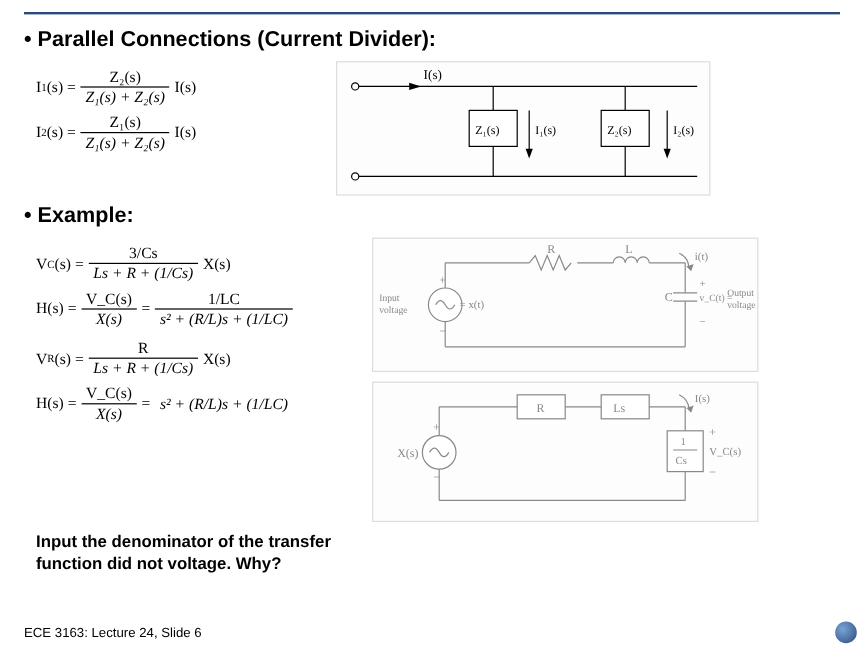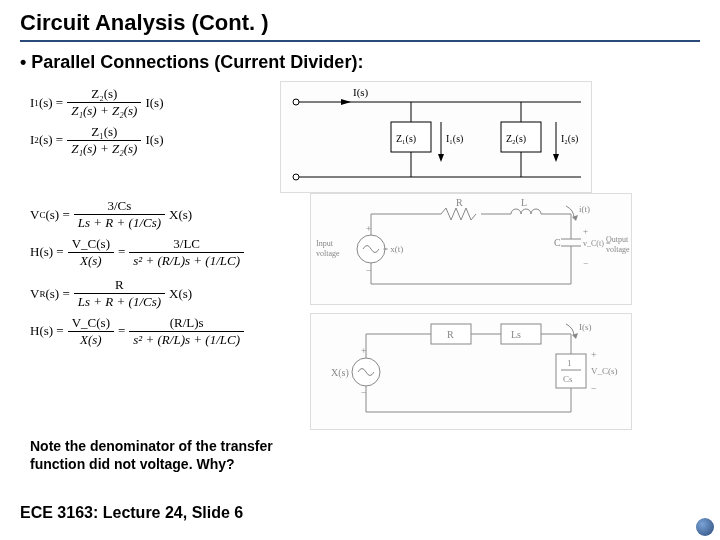--- a/index.html
+++ b/index.html
@@ -73,42 +73,41 @@
     font-size: 10px;
     position: relative;
   }
   .note {
     font-size: 14px;
     font-weight: bold;
     margin: 8px 0 2px 10px;
   }
   .footer {
     position: absolute;
-    bottom: 18px;
+    bottom: 6px;
     left: 20px;
-    font-size: 16px;
-    font-weight: bold;
+    font-size: 11px;
+    font-weight: normal;
     color: #000;
   }
   .logo {
     position: absolute;
     bottom: 4px;
     right: 6px;
     width: 18px;
     height: 18px;
     border-radius: 50%;
     background: radial-gradient(circle at 35% 35%, #7aa3d6, #2a4a7a);
   }
   svg text { font-family: "Times New Roman", serif; }
 </style>
 </head>
 <body>
 
 <div class="slide">
-  <div class="title">Circuit Analysis (Cont. )</div>
   <hr class="title-rule">
 
   <div class="bullet">Parallel Connections (Current Divider):</div>
 
   <div class="row">
     <div class="eqblock" style="width:230px">
       <div class="eq">
         <span>I</span>
           <span class="sub">1</span>
           <span>(s) =</span>
@@ -149,20 +148,21 @@
       <line x1="240" y1="20" x2="240" y2="40" stroke="#000"></line>
       <rect x="220" y="40" width="40" height="30" fill="#fff" stroke="#000"></rect>
       <line x1="240" y1="70" x2="240" y2="95" stroke="#000"></line>
       <text x="225" y="60" font-size="10">Z₂(s)</text>
       <line x1="275" y1="40" x2="275" y2="75" stroke="#000"></line>
       <polygon points="272,72 275,80 278,72" fill="#000"></polygon>
       <text x="280" y="60" font-size="10">I₂(s)</text>
     </svg>
   </div>
 
+  <div class="bullet">Example:</div>
 
   <div class="row">
     <div class="eqblock" style="width:260px">
       <div class="eq">
         <span>V</span>
           <span class="sub">C</span>
           <span>(s) =</span>
         <span class="frac">
             <span class="num">3/Cs</span>
             <span class="den">Ls + R + (1/Cs)</span>
@@ -170,21 +170,21 @@
         <span> X(s)</span>
       </div>
       <div class="eq">
         <span>H(s) =</span>
         <span class="frac">
             <span class="num">V_C(s)</span>
             <span class="den">X(s)</span>
           </span>
         <span> = </span>
         <span class="frac">
-            <span class="num">3/LC</span>
+            <span class="num">1/LC</span>
             <span class="den">s² + (R/L)s + (1/LC)</span>
           </span>
       </div>
       <div class="eq" style="margin-top:10px">
         <span>V</span>
           <span class="sub">R</span>
           <span>(s) =</span>
         <span class="frac">
             <span class="num">R</span>
             <span class="den">Ls + R + (1/Cs)</span>
@@ -192,21 +192,20 @@
         <span> X(s)</span>
       </div>
       <div class="eq">
         <span>H(s) =</span>
         <span class="frac">
             <span class="num">V_C(s)</span>
             <span class="den">X(s)</span>
           </span>
         <span> = </span>
         <span class="frac">
-            <span class="num">(R/L)s</span>
             <span class="den">s² + (R/L)s + (1/LC)</span>
           </span>
       </div>
     </div>
 
     <div style="display:flex;flex-direction:column;gap:8px">
       <svg class="diagram" width="320" height="110" viewBox="0 0 320 110">
 
         <circle cx="60" cy="55" r="14" fill="#fff" stroke="#888"></circle>
         <path d="M52 55 Q56 48 60 55 Q64 62 68 55" stroke="#888" fill="none"></path>
@@ -280,18 +279,18 @@
         <line x1="55" y1="72" x2="55" y2="98" stroke="#888"></line>
         <line x1="55" y1="98" x2="260" y2="98" stroke="#888"></line>
 
         <text x="280" y="44" font-size="10" fill="#888">+</text>
         <text x="280" y="60" font-size="9" fill="#888">V_C(s)</text>
         <text x="280" y="78" font-size="10" fill="#888">−</text>
       </svg>
     </div>
   </div>
 
-  <div class="note">Note the denominator of the transfer</div>
+  <div class="note">Input the denominator of the transfer</div>
   <div class="note" style="margin-top:0">function did not voltage. Why?</div>
 
   <div class="footer">ECE 3163: Lecture 24, Slide 6</div>
   <div class="logo"></div>
 </div>
 
 </body></html>

